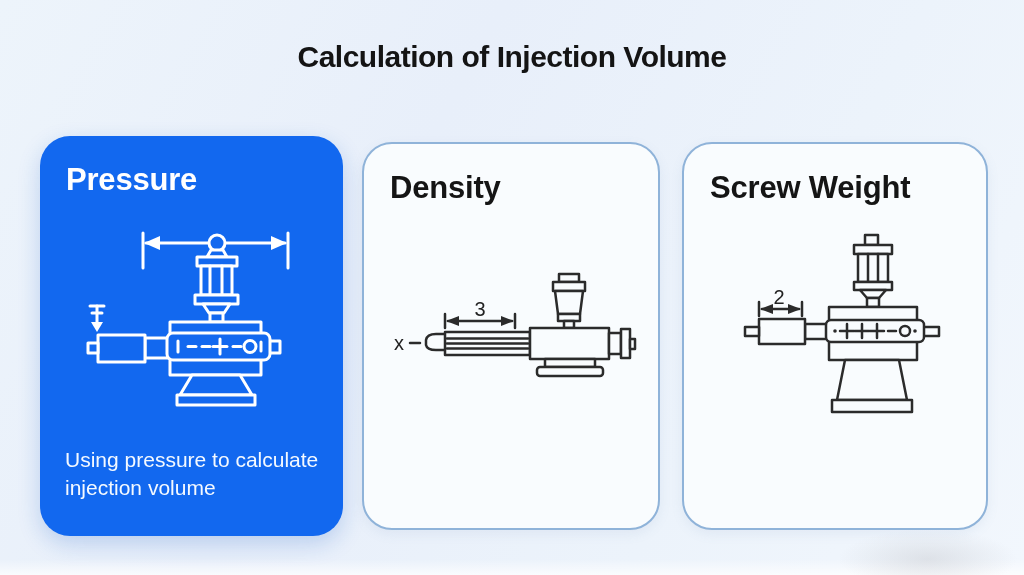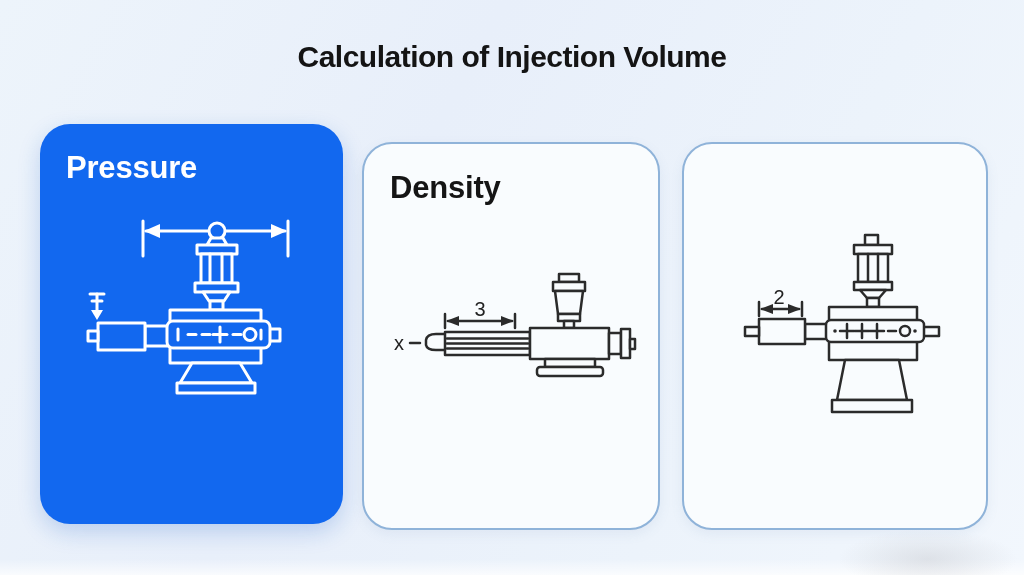--- a/index.html
+++ b/index.html
@@ -21,21 +21,21 @@
     position:absolute;right:6px;bottom:-14px;width:180px;height:60px;
     background:radial-gradient(ellipse at center,rgba(190,192,198,.38),rgba(190,192,198,0) 70%);
   }
   .title{
     position:absolute;top:40px;left:0;width:100%;
     text-align:center;font-size:30px;font-weight:700;
     color:#141414;letter-spacing:-.5px;margin:0;
   }
   .card{position:absolute;border-radius:30px;}
   .card-blue{
-    left:40px;top:124px;width:303px;height:400px;
+    left:40px;top:136px;width:303px;height:400px;
     background:#1268ef;
     box-shadow:0 8px 22px rgba(25,90,200,.22);
   }
   .card-light{
     top:142px;height:388px;background:#f9fcfe;
     border:2px solid #8fb3d9;box-sizing:border-box;
     box-shadow:0 4px 12px rgba(110,140,180,.10);
   }
   .card-density{left:362px;width:298px;}
   .card-screw{left:682px;width:306px;}
@@ -112,20 +112,21 @@
       <line class="dwhite" x1="173" y1="210.5" x2="187" y2="210.5"></line>
       <line class="dwhite" x1="180" y1="203" x2="180" y2="218"></line>
       <line class="dwhite" x1="193" y1="210.5" x2="201" y2="210.5"></line>
       <circle class="dwhite" cx="210" cy="210.5" r="6"></circle>
       <line class="dwhite" x1="221" y1="206" x2="221" y2="215"></line>
 
       <polygon class="dwhite-f" points="152,239 200,239 212,259 140,259"></polygon>
       <rect class="dwhite-f" x="137" y="259" width="78" height="10"></rect>
     </svg>
 
+    <p class="desc">Using pressure to calculate injection volume</p>
   </article>
 
   <article class="card card-light card-density">
     <h2>Density</h2>
 
     <svg class="diagram" width="298" height="388" viewBox="0 0 298 388">
 
       <text class="svglabel" x="116" y="172">3</text>
       <line class="ddark" x1="81" y1="170" x2="81" y2="184"></line>
       <line class="ddark" x1="151" y1="170" x2="151" y2="184"></line>
@@ -155,20 +156,21 @@
       <rect class="ddark-f" x="257" y="185" width="9" height="29"></rect>
       <rect class="ddark-f" x="266" y="195" width="5" height="10"></rect>
 
       <rect class="ddark-f" x="181" y="215" width="50" height="8"></rect>
       <rect class="ddark-f" x="173" y="223" width="66" height="9" rx="3"></rect>
     </svg>
 
   </article>
 
   <article class="card card-light card-screw">
+    <h2>Screw Weight</h2>
 
     <svg class="diagram" width="306" height="388" viewBox="0 0 306 388">
 
       <text class="svglabel" x="95" y="160">2</text>
       <line class="ddark" x1="75" y1="158" x2="75" y2="172"></line>
       <line class="ddark" x1="118" y1="158" x2="118" y2="172"></line>
       <line class="ddark" x1="78" y1="165" x2="115" y2="165"></line>
       <polygon class="kfill" points="76,165 89,160 89,170"></polygon>
       <polygon class="kfill" points="117,165 104,160 104,170"></polygon>
 

